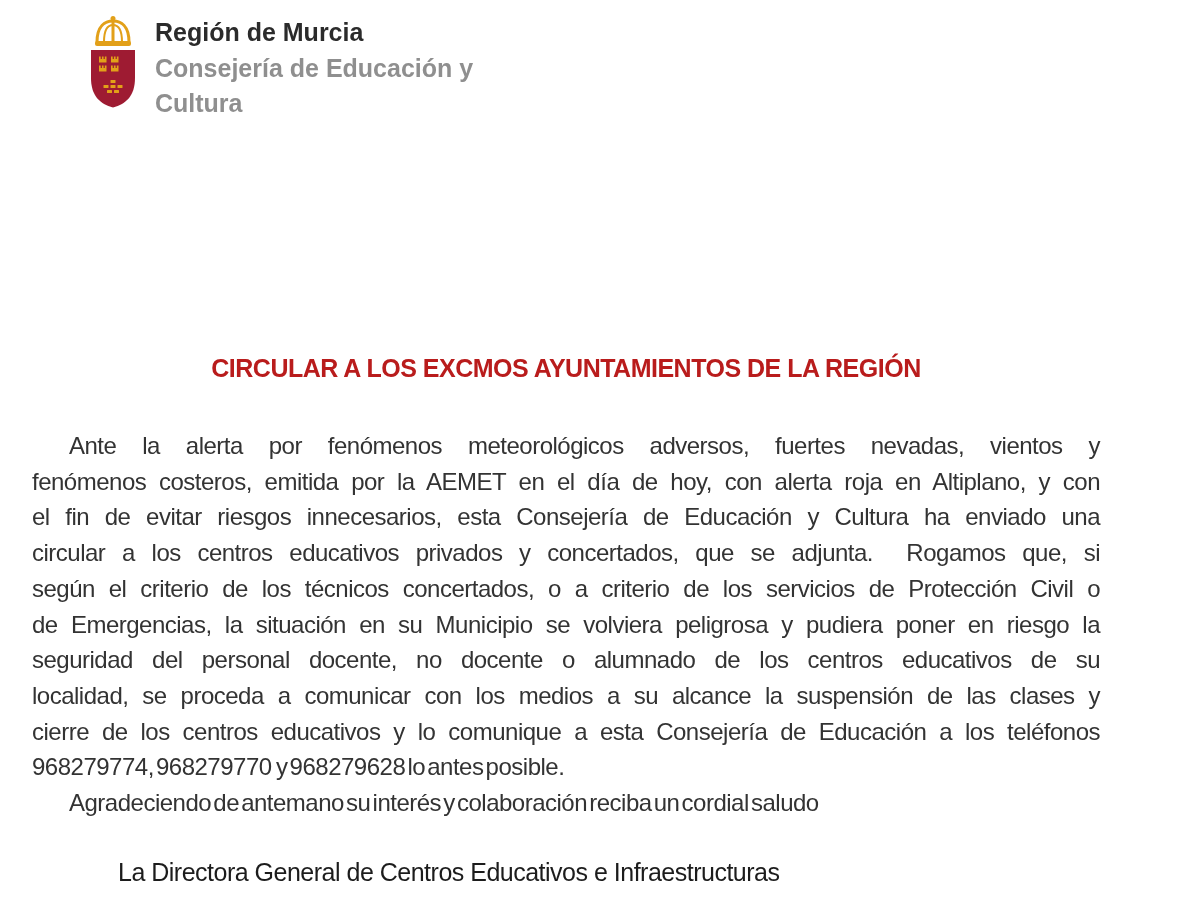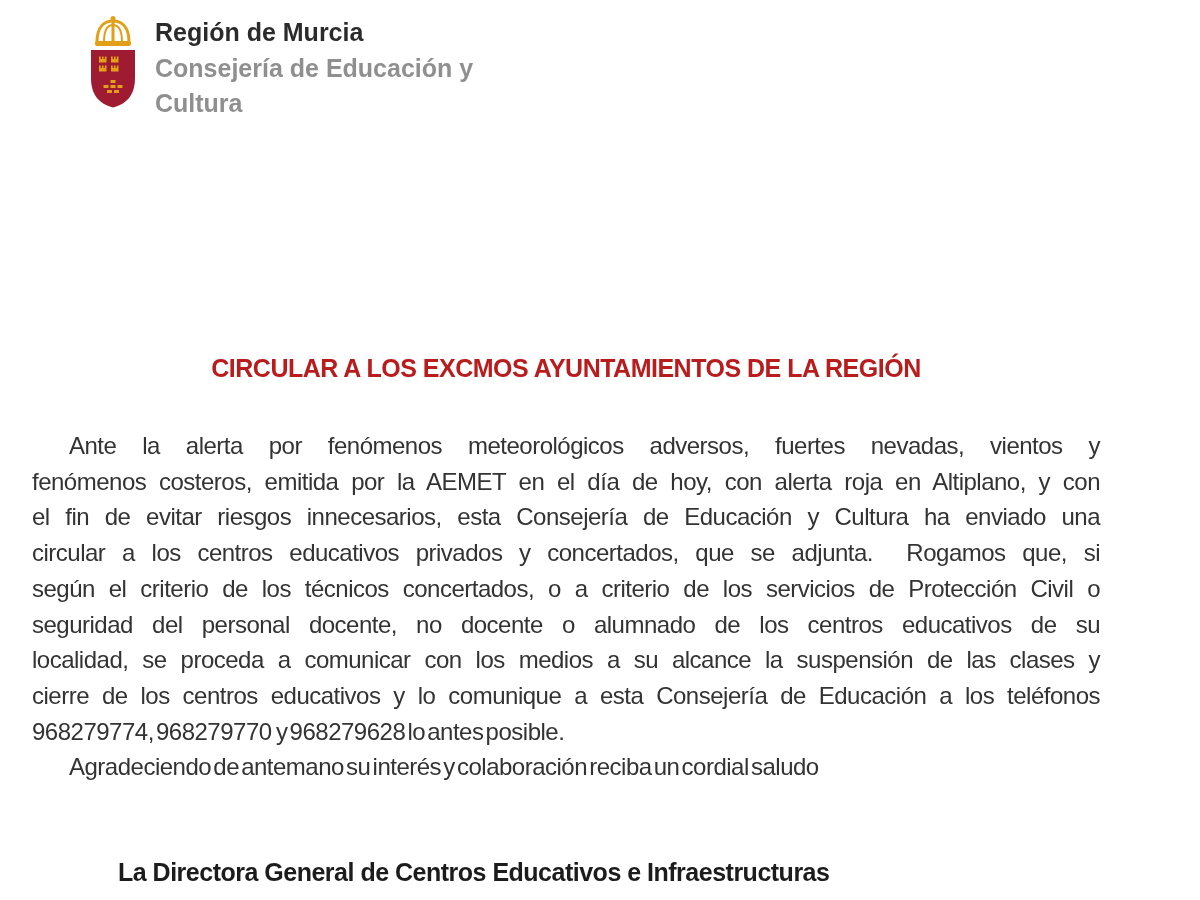--- a/index.html
+++ b/index.html
@@ -58,21 +58,21 @@
     word-spacing: -4px;
   }
   .line { white-space: normal; }
   .line.just { text-align: justify; text-align-last: justify; }
   .line.ind { text-indent: 37px; }
   .signature {
     position: absolute;
     left: 118px;
     top: 858px;
     font-size: 25px;
-    font-weight: bold;
+    font-weight: normal;
     letter-spacing: -0.5px;
     color: #1c1c1c;
   }
 </style>
 </head>
 <body>
 
 <div class="page">
 
   <header class="letterhead">
@@ -135,20 +135,21 @@
   </header>
 
   <h1 class="doc-title">CIRCULAR A LOS EXCMOS AYUNTAMIENTOS DE LA REGIÓN</h1>
 
   <div class="doc-body">
       <div class="line just ind">Ante la alerta por fenómenos meteorológicos adversos, fuertes nevadas, vientos y</div>
       <div class="line just">fenómenos costeros, emitida por la AEMET en el día de hoy, con alerta roja en Altiplano, y con</div>
       <div class="line just">el fin de evitar riesgos innecesarios, esta Consejería de Educación y Cultura ha enviado una</div>
       <div class="line just">circular a los centros educativos privados y concertados, que se adjunta.&nbsp; Rogamos que, si</div>
       <div class="line just">según el criterio de los técnicos concertados, o a criterio de los servicios de Protección Civil o</div>
+      <div class="line just">de Emergencias, la situación en su Municipio se volviera peligrosa y pudiera poner en riesgo la</div>
       <div class="line just">seguridad del personal docente, no docente o alumnado de los centros educativos de su</div>
       <div class="line just">localidad, se proceda a comunicar con los medios a su alcance la suspensión de las clases y</div>
       <div class="line just">cierre de los centros educativos y lo comunique a esta Consejería de Educación a los teléfonos</div>
       <div class="line">968279774, 968279770&nbsp; y 968279628 lo antes posible.</div>
       <div class="line ind">Agradeciendo de antemano su interés y colaboración reciba un cordial saludo</div>
     </div>
 
   <div class="signature">La Directora General de Centros Educativos e Infraestructuras</div>
 
 </div>

